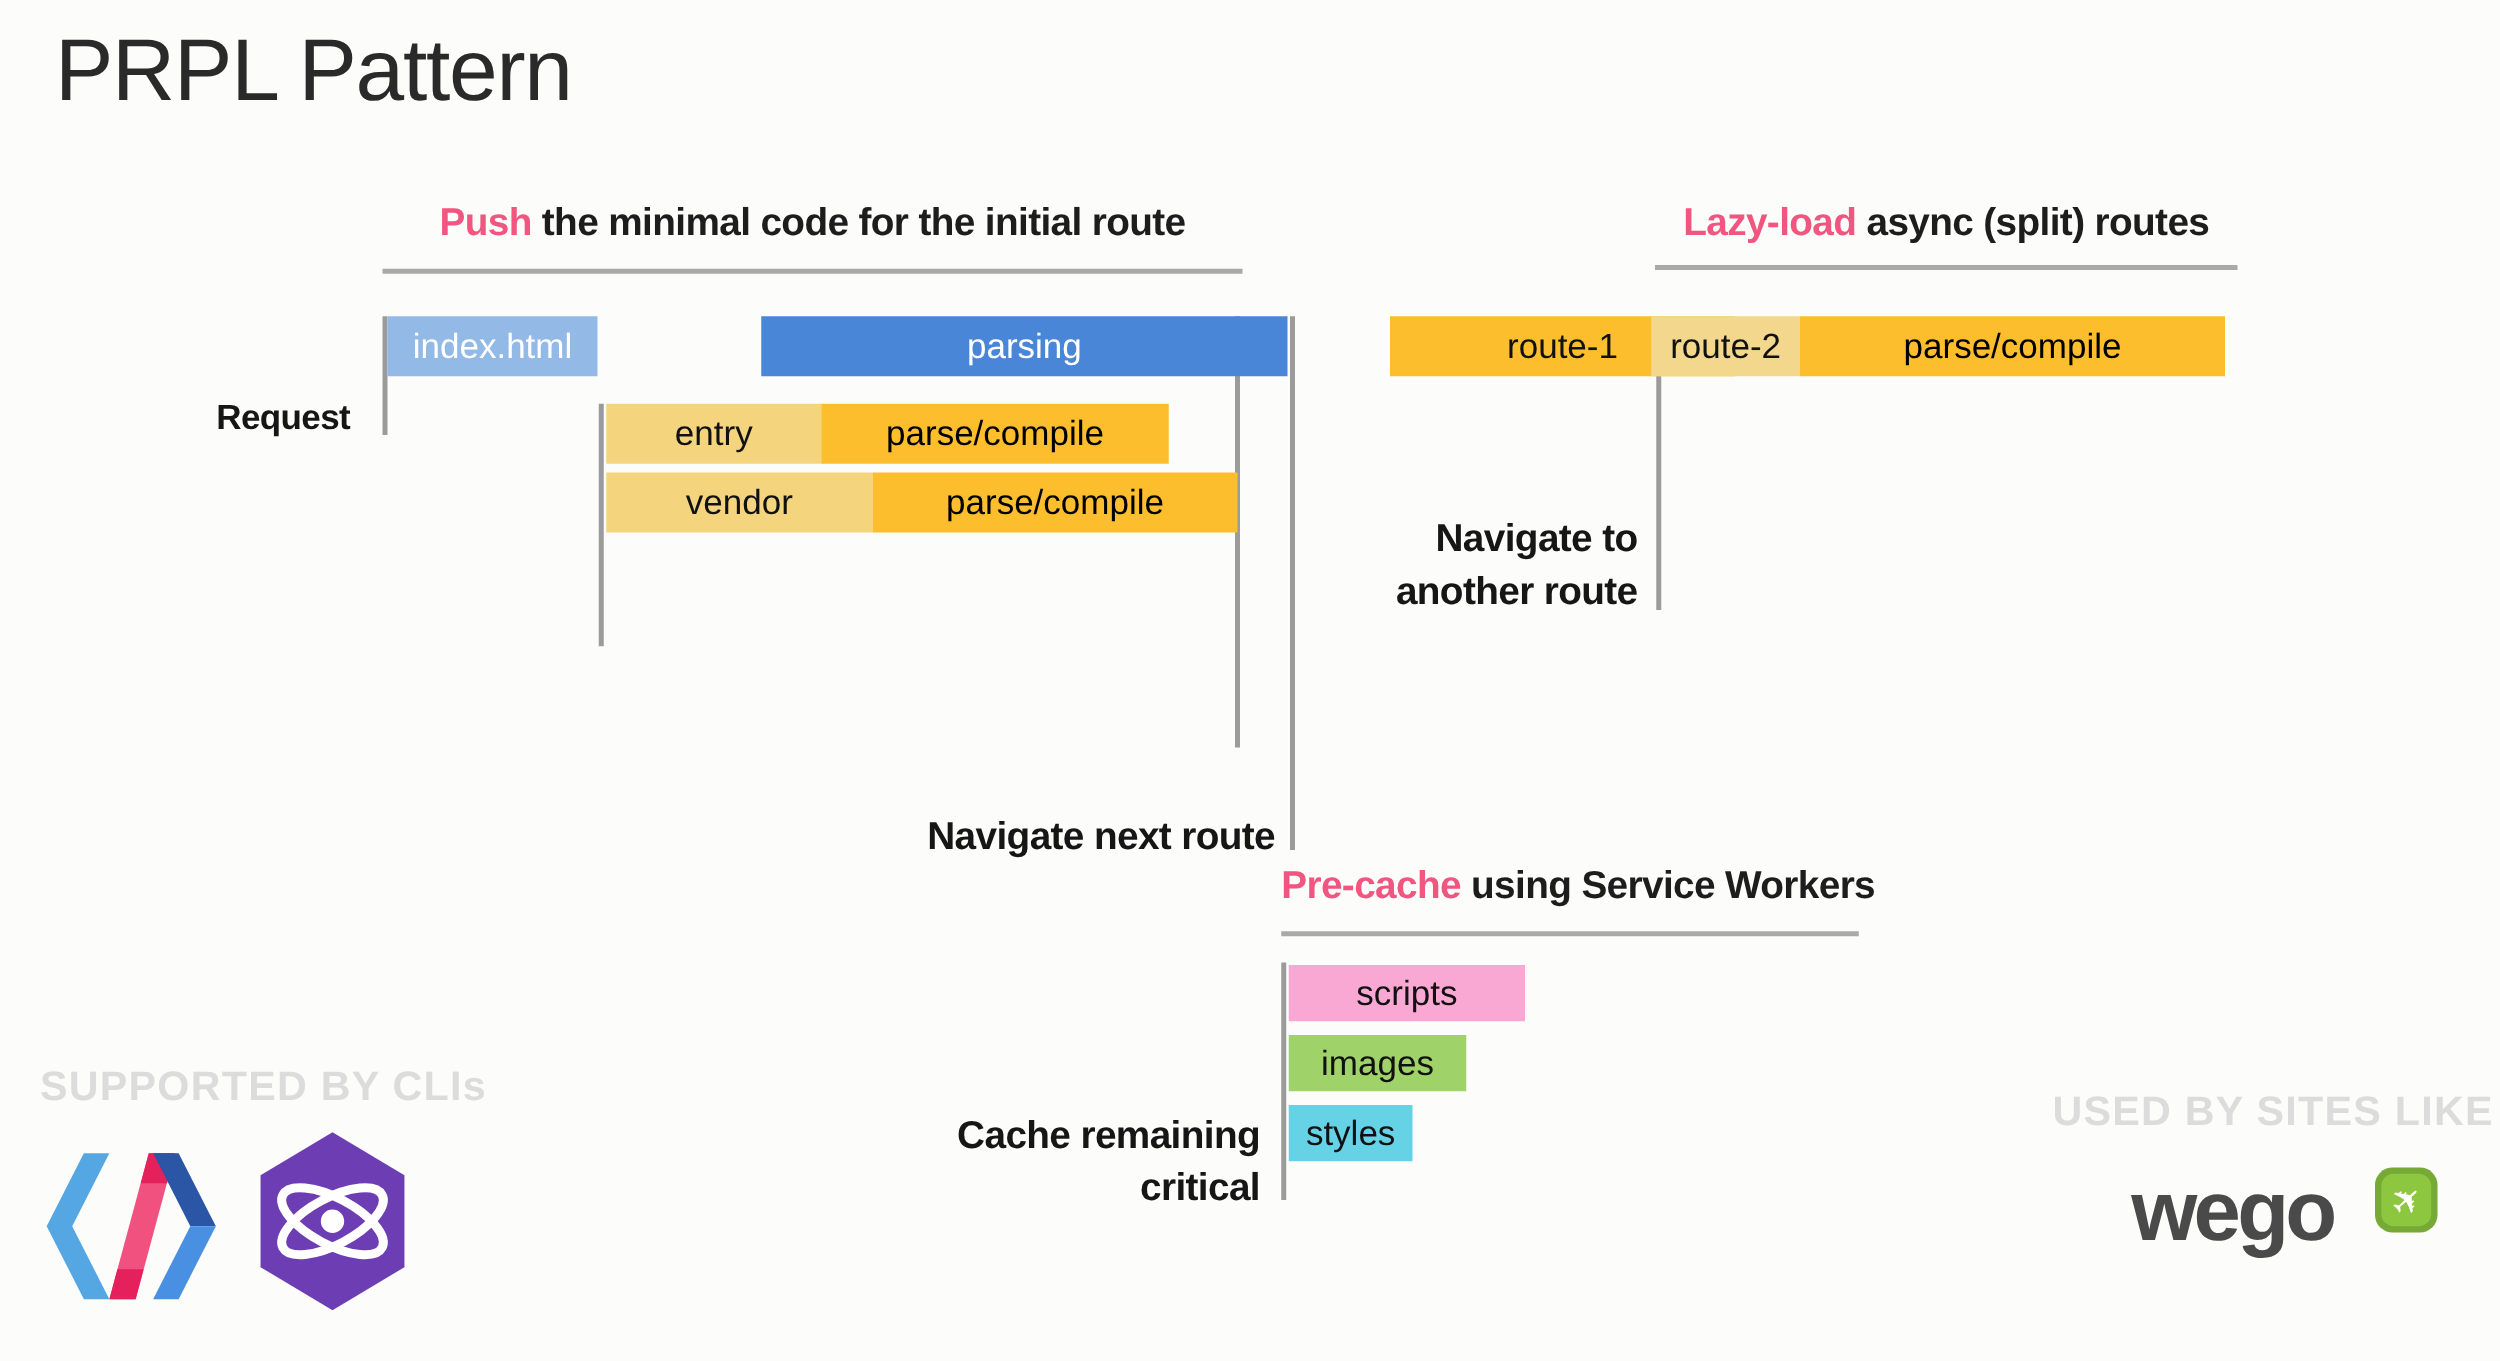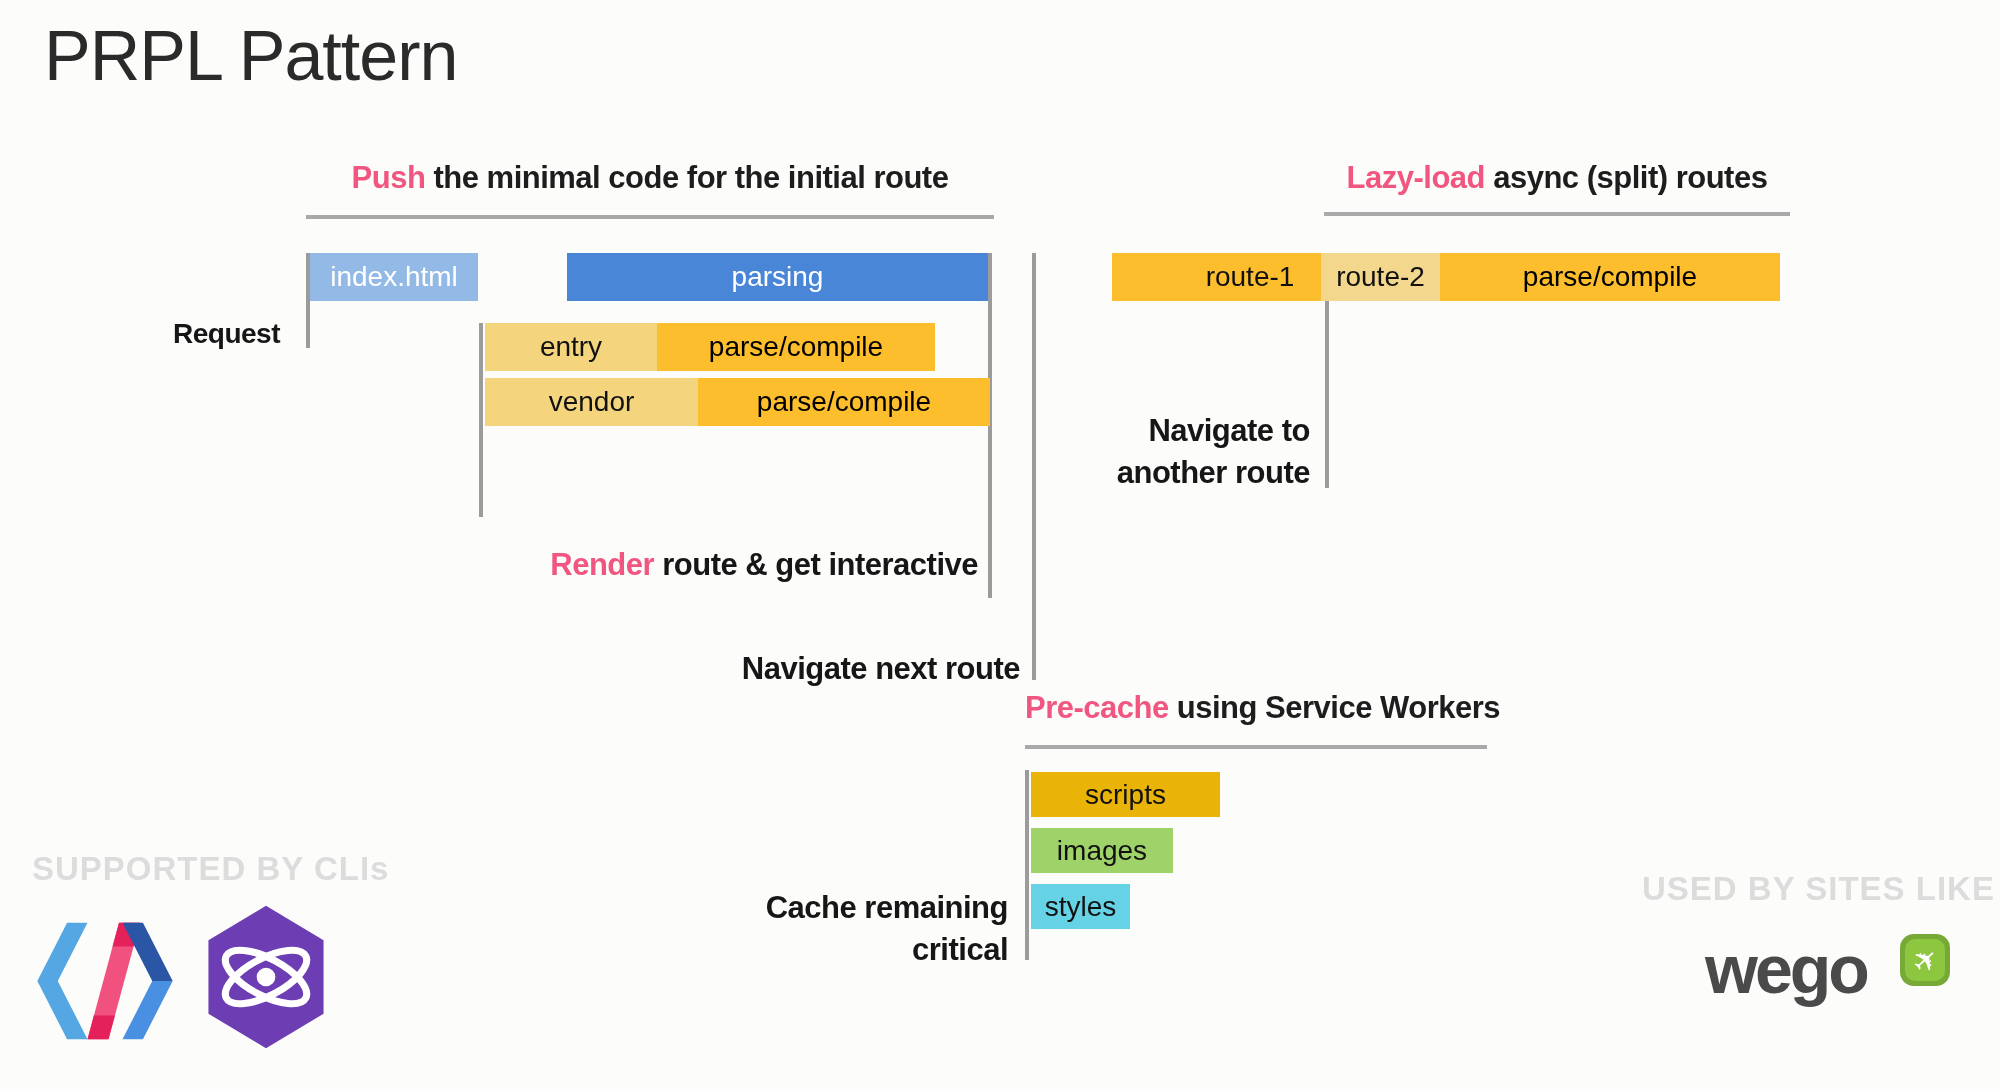--- a/index.html
+++ b/index.html
@@ -8,28 +8,28 @@
   .title{position:absolute;left:44px;top:16px;font-size:70px;font-weight:300;
          letter-spacing:-1px;color:#2a2a2a;white-space:nowrap;}
   .heading{position:absolute;font-size:31px;font-weight:bold;letter-spacing:-0.5px;
            text-align:center;white-space:nowrap;line-height:40px;}
   .hl{color:#f0567f;}
   .rule{position:absolute;height:4px;background:#a9a9a9;}
   .vline{position:absolute;width:4px;background:#9b9b9b;}
   .bar{position:absolute;display:flex;height:48px;font-size:28px;}
   .seg{display:flex;align-items:center;justify-content:center;height:100%;}
   .bar-blue-light{background:#93b9e6;color:#ffffff;}
-  .bar-blue{background:#4a86d8;color:#ffffff;}
+  .bar-blue{background:#4a86d8;color:#ffffff;margin-left:42px;}
   .bar-amber-light{background:#f4d57e;color:#111111;}
   .bar-amber-light2{background:#f3d78c;color:#111111;}
   .bar-orange{background:#fcbe2d;color:#111111;}
   .txt-brown{color:#000000;}
   .cachebar{position:absolute;display:flex;align-items:center;justify-content:center;
             height:45px;font-size:28px;color:#111111;}
-  .bg-sand{background:#eab308;}
+  .bg-sand{background:#f9a8d4;}
   .bg-green{background:#9fd369;}
   .bg-cyan{background:#66d2e6;}
   .label{position:absolute;font-size:31px;font-weight:bold;letter-spacing:-0.5px;
          line-height:42px;color:#161616;}
   .ta-r{text-align:right;}
   .ta-c{text-align:center;}
   .caption{position:absolute;font-size:33px;font-weight:bold;letter-spacing:1px;
            color:#dcdcdc;white-space:nowrap;}
   .wego-text{position:absolute;left:1705px;top:930px;font-size:68px;font-weight:bold;
              letter-spacing:-3px;color:#4a4a4a;}
@@ -88,23 +88,20 @@
     <div class="seg bar-orange txt-brown" style="width:292px;">parse/compile</div>
   </div>
 
   <div class="cachebar bg-sand" style="left:1031px;top:772px;width:189px;">scripts</div>
   <div class="cachebar bg-green" style="left:1031px;top:828px;width:142px;">images</div>
   <div class="cachebar bg-cyan" style="left:1031px;top:884px;width:99px;">styles</div>
 
   <div class="label ta-r" style="left:60px;top:313px;width:220px;font-size:28px;">Request</div>
 
 
-  <div class="label ta-r" style="left:380px;top:544px;width:598px;">
-    <span class="hl">Render</span><span> route &amp; get interactive</span>
-  </div>
 
   <div class="label ta-r" style="left:600px;top:648px;width:420px;">Navigate next route</div>
 
   <div class="label ta-r" style="left:1010px;top:410px;width:300px;">
     <div>Navigate to</div>
     <div>another route</div>
   </div>
 
   <div class="label ta-r" style="left:700px;top:887px;width:308px;">
     <div>Cache remaining</div>

